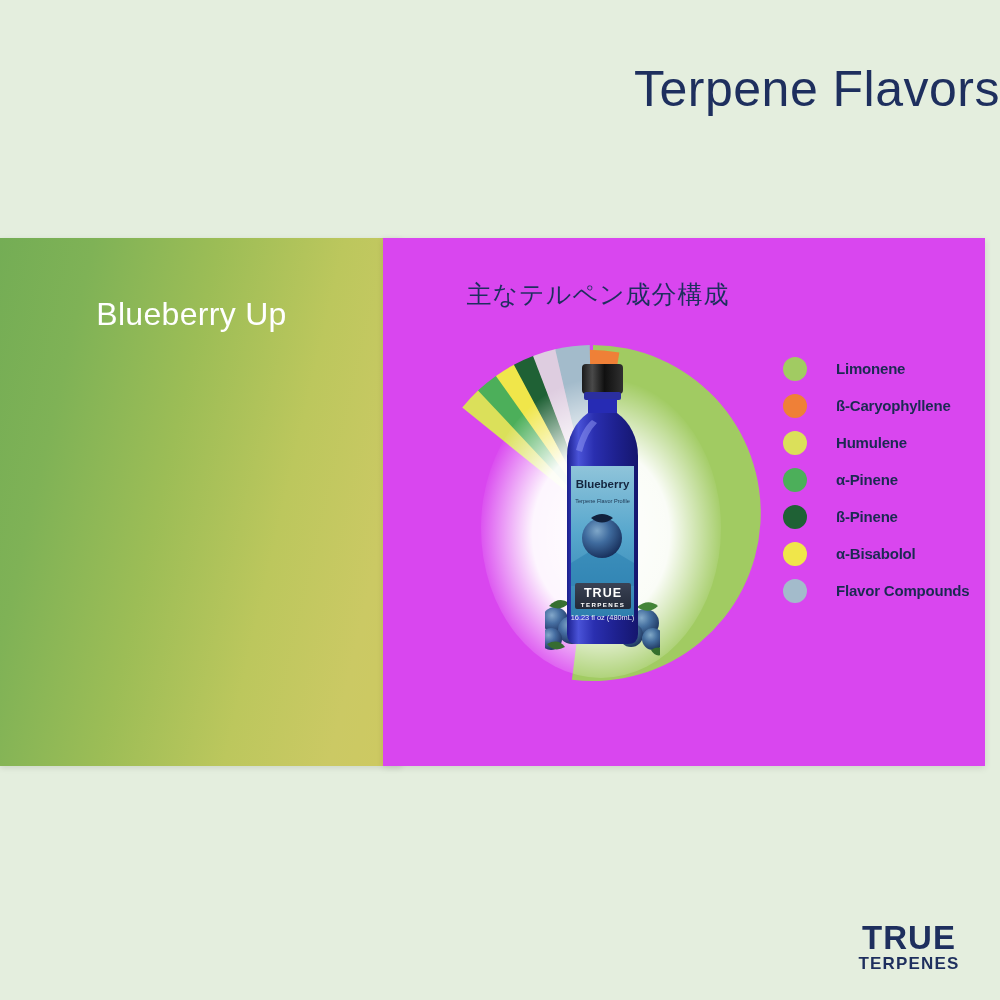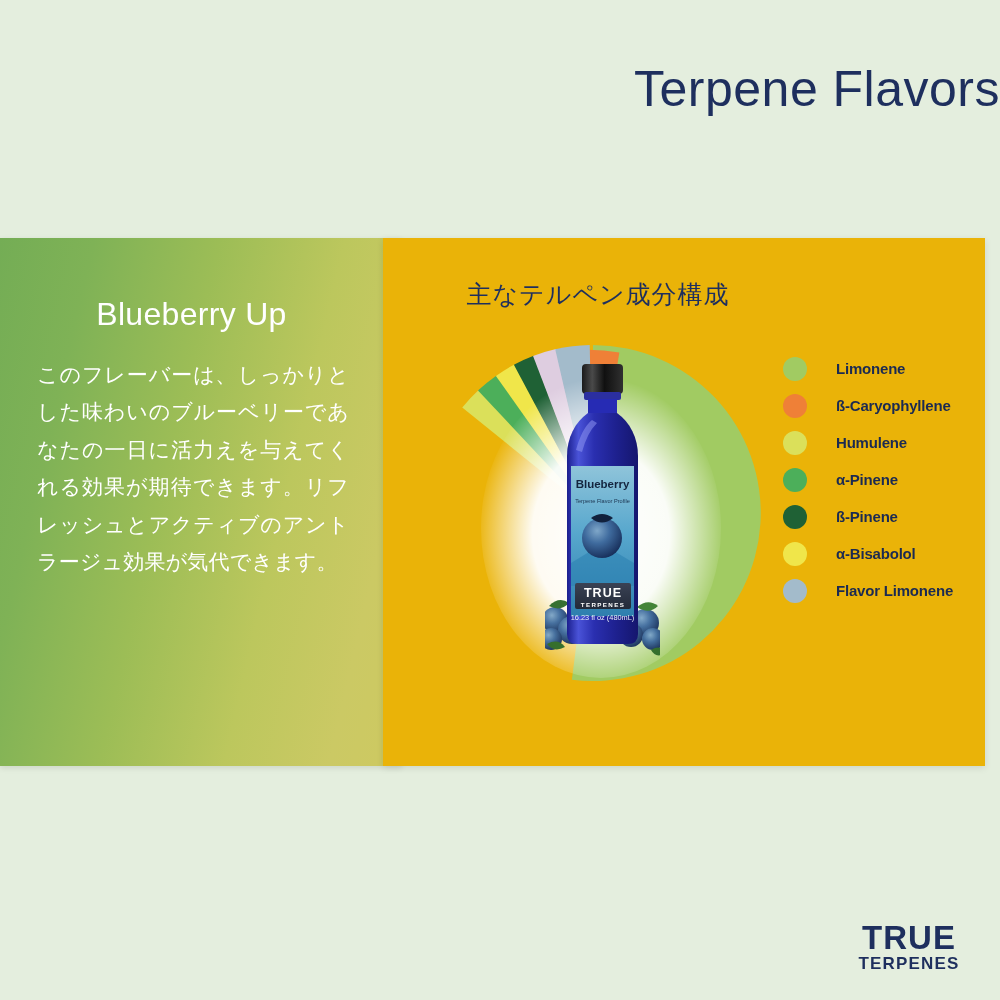--- a/index.html
+++ b/index.html
@@ -32,21 +32,21 @@
   }
   #flavor-desc{
     position:absolute;left:37px;top:118px;width:312px;
     color:#fff;font-size:21px;line-height:1.78;
     letter-spacing:.2px;font-weight:400;
     text-align:justify;
   }
   
   #chart-card{
     position:absolute;left:383px;top:0;width:602px;height:528px;
-    background:#eab308;box-shadow:0 2px 7px rgba(0,0,0,.10);
+    background:#d946ef;box-shadow:0 2px 7px rgba(0,0,0,.10);
   }
   #chart-heading{
     position:absolute;left:0;top:40px;width:430px;text-align:center;
     color:#1e2f5e;font-size:25px;font-weight:400;letter-spacing:1px;
   }
   
   #pie-wrap{
     position:absolute;left:22px;top:95px;width:375px;height:360px;
   }
   #pie-svg{display:block;}
@@ -75,21 +75,20 @@
 </style>
 </head>
 <body>
 
 <div id="page-title">Terpene Flavors</div>
 
 <div id="content-band">
 
   <div id="flavor-panel">
     <div id="flavor-title">Blueberry Up</div>
-    <div id="flavor-desc">このフレーバーは、しっかりとした味わいのブルーベリーであなたの一日に活力えを与えてくれる効果が期待できます。リフレッシュとアクティブのアントラージュ効果が気代できます。</div>
   </div>
 
   <div id="chart-card">
 
     <div id="chart-heading">主なテルペン成分構成</div>
 
     <div id="pie-wrap">
       <svg id="pie-svg" width="375" height="360" viewBox="0 0 375 360">
         <defs>
           <radialGradient id="glow" cx="50%" cy="52%" r="52%">
@@ -211,21 +210,21 @@
       <div class="legend-row">
         <span class="legend-dot" style="background: rgb(31, 97, 53);"></span>
         <span class="legend-label">ß-Pinene</span>
       </div>
       <div class="legend-row">
         <span class="legend-dot" style="background: rgb(240, 230, 74);"></span>
         <span class="legend-label">α-Bisabolol</span>
       </div>
       <div class="legend-row">
         <span class="legend-dot" style="background: rgb(163, 187, 203);"></span>
-        <span class="legend-label">Flavor Limonene</span>
+        <span class="legend-label">Flavor Compounds</span>
       </div>
     </div>
 
   </div>
 </div>
 
 <svg id="brand-logo" viewBox="0 0 145 62">
   <text x="72" y="33" text-anchor="middle" font-family="Liberation Sans, sans-serif" font-size="33" font-weight="700" letter-spacing="1" fill="#1e2f5e">TRUE</text>
   <text x="72" y="53" text-anchor="middle" font-family="Liberation Sans, sans-serif" font-size="17" font-weight="700" letter-spacing="1.2" fill="#1e2f5e">TERPENES</text>
 </svg>

